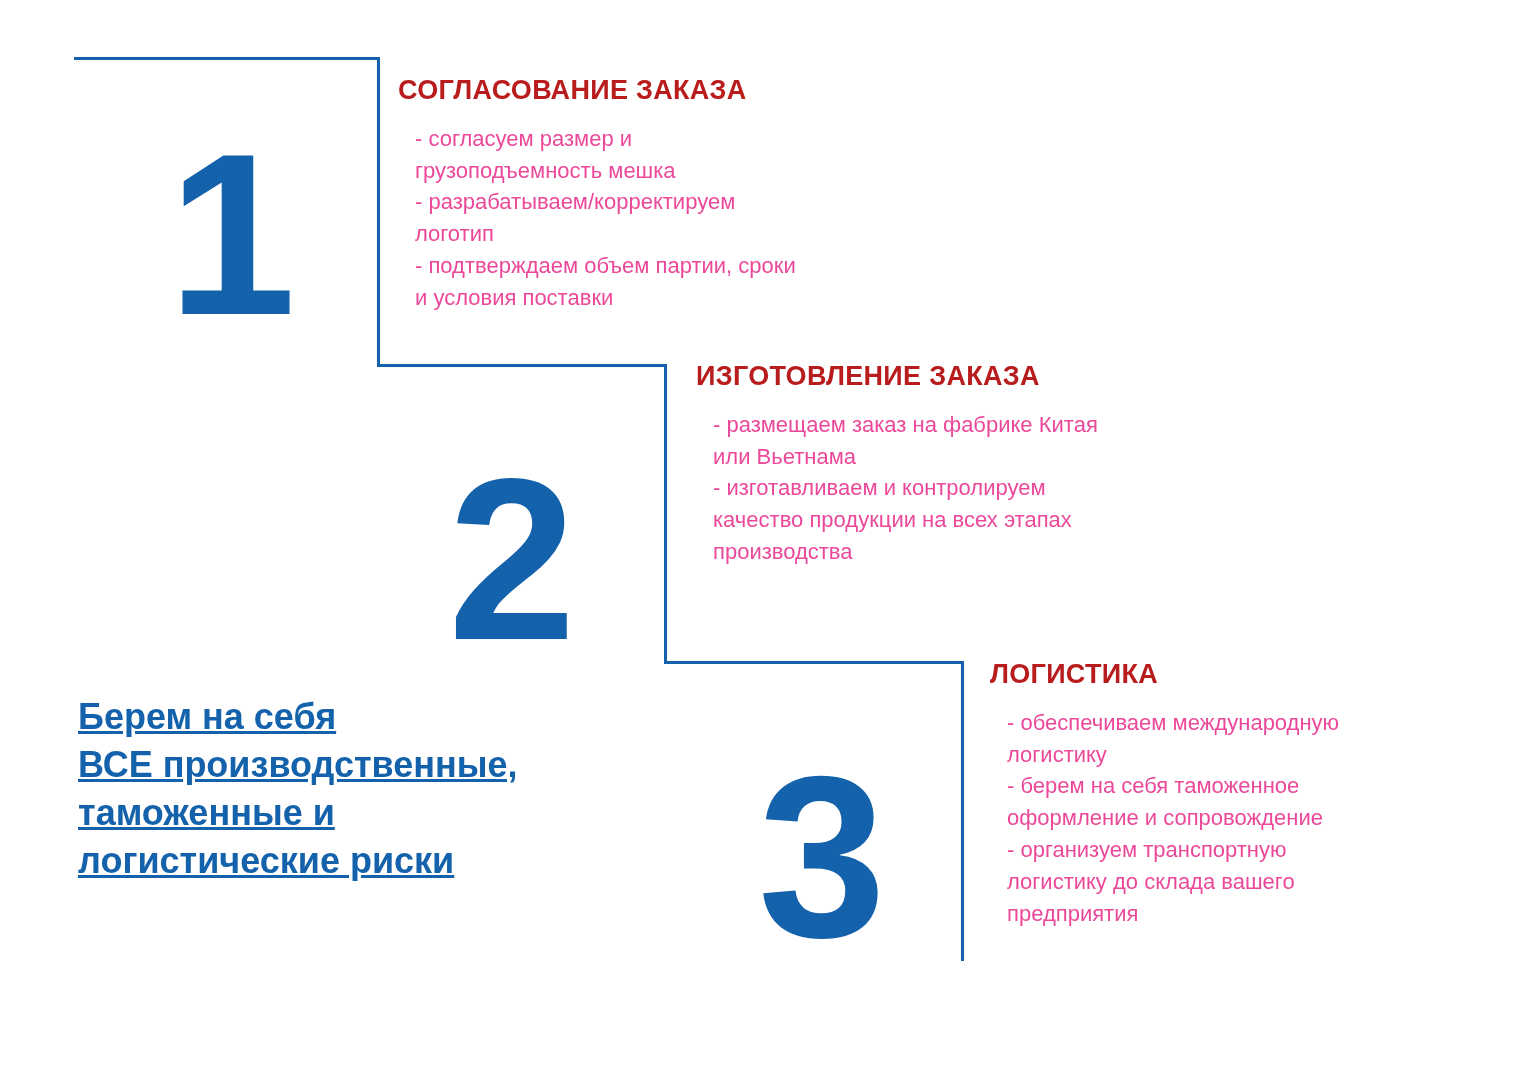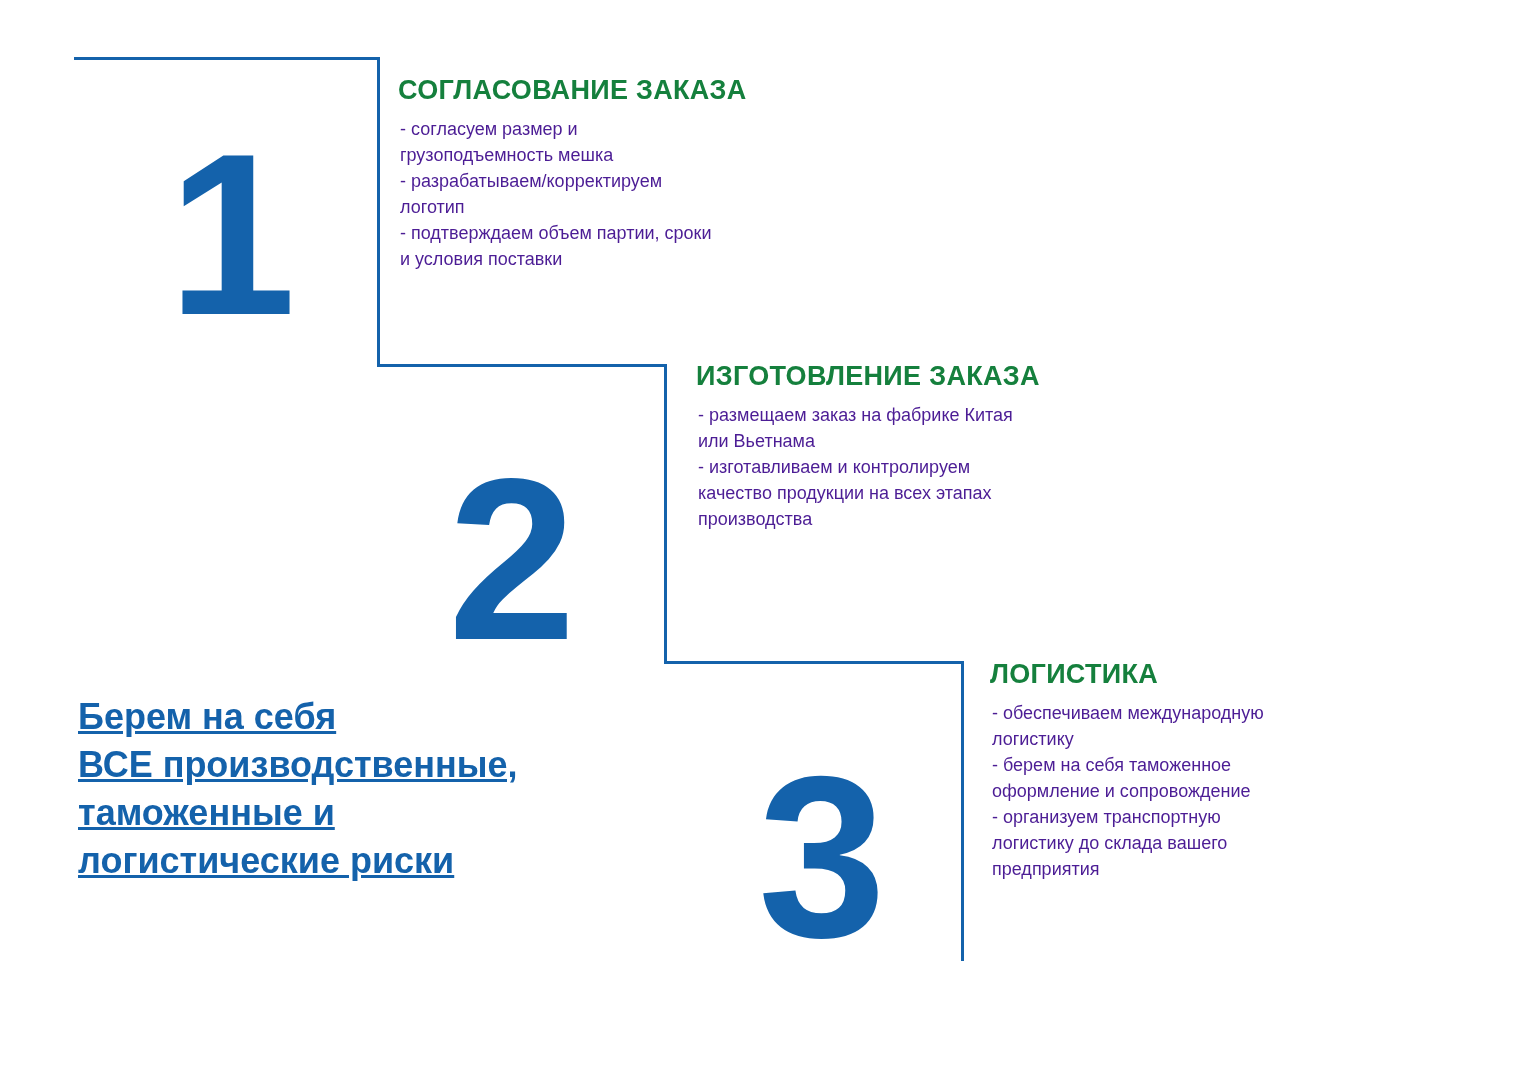--- a/index.html
+++ b/index.html
@@ -47,32 +47,32 @@
   }
   #numeral-1 { left: 168px; top: 120px; font-size: 230px; }
   #numeral-2 { left: 448px; top: 445px; font-size: 230px; }
   #numeral-3 { left: 758px; top: 742px; font-size: 230px; }
 
   
   .step-block {
     position: absolute;
   }
   .step-title {
-    color: #15803d;
+    color: #b91c1c;
     font-weight: 700;
     font-size: 27px;
     letter-spacing: 0.3px;
     margin: 0 0 10px 0;
     line-height: 1.1;
   }
   .step-body {
-    color: #4c1d95;
-    font-size: 18px;
+    color: #ec4899;
+    font-size: 22px;
     line-height: 1.45;
-    margin: 2px;
+    margin: 17px;
     white-space: pre-line;
   }
 
   #step-1 { left: 398px; top: 76px;  width: 580px; }
   #step-2 { left: 696px; top: 362px; width: 580px; }
   #step-3 { left: 990px; top: 660px; width: 520px; }
 
   
   #claim {
     position: absolute;

